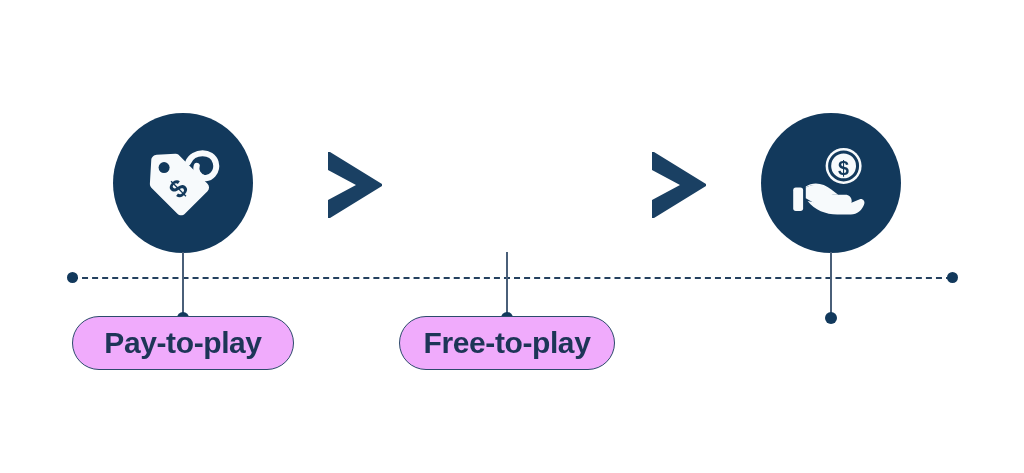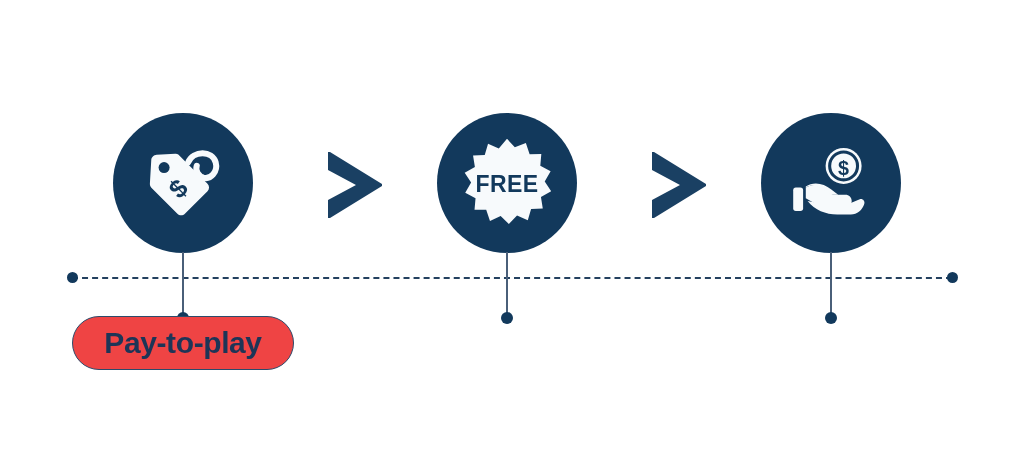--- a/index.html
+++ b/index.html
@@ -84,21 +84,21 @@
     border-radius: 50%;
     background: #12395c;
   }
 
   .pill {
     position: absolute;
     top: 316px;
     height: 54px;
     border: 1.6px solid #2c4b6b;
     border-radius: 28px;
-    background: #ef4444;
+    background: #f0abfc;
     display: flex;
     align-items: center;
     justify-content: center;
     box-sizing: border-box;
   }
   .pill-label {
     color: #1d3557;
     font-size: 30px;
     font-weight: 600;
     letter-spacing: -0.4px;
@@ -156,35 +156,25 @@
 
   <div class="chevron" style="left:320px">
     <span>
       <svg width="70" height="74" viewBox="0 0 70 74" aria-hidden="true">
         <path d="M8 4 L10 4 L62 36 L62 38 L10 70 L8 70 L8 52 L36 37 L8 22 Z" fill="#1a4063"></path>
       </svg>
     </span>
   </div>
 
   <div class="node" style="left:377px">
-    <div class="node-circle">
-      <span>
-        <svg width="92" height="92" viewBox="0 0 100 100" aria-hidden="true">
-
-          <path fill="#f7fafc" d="M50 2 L58.5 11.2 L70.5 6.6 L74.6 18.8 L87.3 18.6
-                   L86.2 31.3 L97.4 37.3 L91.0 48.3 L98.0 58.9 L86.9 65.2 L88.9 77.8
-                   L76.2 78.3 L72.6 90.5 L60.9 85.4 L52.0 94.6 L43.1 85.8 L31.5 91.2
-                   L27.4 79.0 L14.7 79.2 L15.8 66.5 L4.6 60.5 L11.0 49.5 L4.0 38.9
-                   L15.1 32.6 L13.1 20.0 L25.8 19.5 L29.4 7.3 L41.1 12.4 Z"></path>
-          <text x="50" y="60" font-family="'Liberation Sans Narrow','Liberation Sans', sans-serif" font-size="25" font-weight="bold" letter-spacing="0.5" text-anchor="middle" fill="#12395c">FREE</text>
-        </svg>
-      </span>
-    </div>
     <div class="connector"></div>
     <div class="connector-dot"></div>
+    <div class="pill" style="left:22px; width:216px">
+      <span class="pill-label">Free-to-play</span>
+    </div>
   </div>
 
   <div class="chevron" style="left:644px">
     <span>
       <svg width="70" height="74" viewBox="0 0 70 74" aria-hidden="true">
         <path d="M8 4 L10 4 L62 36 L62 38 L10 70 L8 70 L8 52 L36 37 L8 22 Z" fill="#1a4063"></path>
       </svg>
     </span>
   </div>
 

